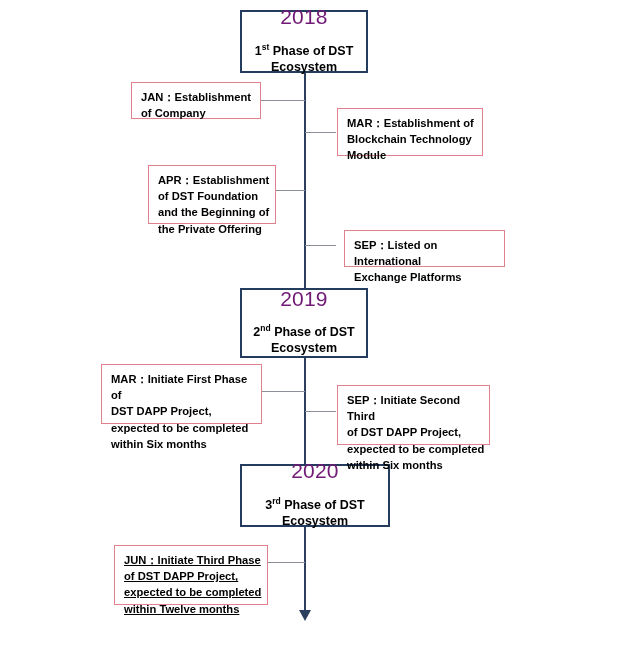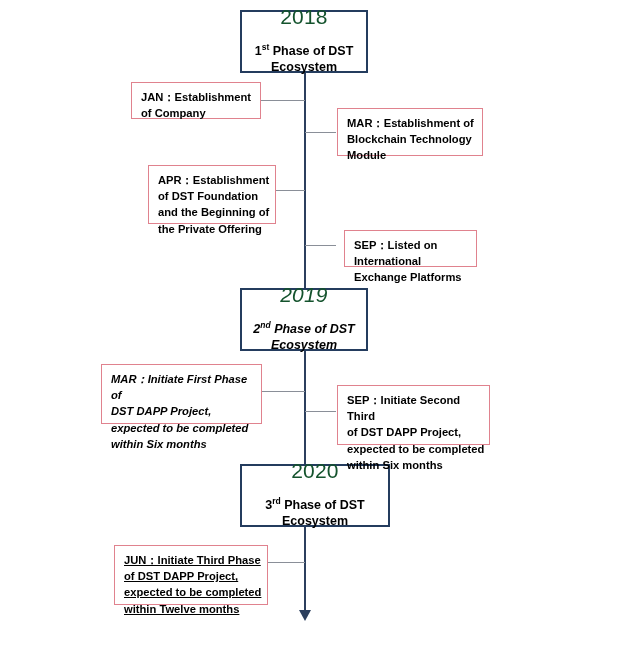--- a/index.html
+++ b/index.html
@@ -52,21 +52,21 @@
     display: flex;
     flex-direction: column;
     align-items: center;
     justify-content: center;
     padding: 4px 6px 6px 6px;
     z-index: 3;
   }
   .year-box .year {
     font-size: 21px;
     font-weight: 400;
-    color: #14532d;
+    color: #701a75;
     line-height: 1.08;
     letter-spacing: 0.2px;
   }
   .year-box .phase {
     font-size: 12.5px;
     font-weight: bold;
     color: #000000;
     line-height: 1.28;
     margin-top: 14px;
   }
@@ -114,21 +114,21 @@
 
   <div class="year-box" style="left:240px; top:10px; width:128px; height:63px;">
     <div class="year">2018</div>
     <div class="phase">
       <span>1</span><sup>st</sup>
       <span>Phase of DST</span><br>
       <span>Ecosystem</span>
     </div>
   </div>
 
-  <div class="year-box" style="left:240px; top:288px; width:128px; height:63px;font-style:italic;">
+  <div class="year-box" style="left:240px; top:288px; width:128px; height:70px;">
     <div class="year">2019</div>
     <div class="phase">
       <span>2</span><sup>nd</sup>
       <span>Phase of DST</span><br>
       <span>Ecosystem</span>
     </div>
   </div>
 
   <div class="year-box" style="left:240px; top:464px; width:150px; height:63px;">
     <div class="year">2020</div>
@@ -150,26 +150,26 @@
 and the Beginning of
 the Private Offering</div>
   </div>
 
   <div class="milestone" style="left:337px; top:108px; width:146px; height:48px;">
     <div class="ms-text">MAR：Establishment of
 Blockchain Technology
 Module</div>
   </div>
 
-  <div class="milestone" style="left:344px; top:230px; width:133px; height:37px;">
+  <div class="milestone" style="left:344px; top:230px; width:161px; height:37px;">
     <div class="ms-text">SEP：Listed on International
 Exchange Platforms</div>
   </div>
 
-  <div class="milestone" style="left:101px; top:364px; width:161px; height:60px;font-style:italic;">
+  <div class="milestone" style="left:101px; top:364px; width:161px; height:60px;">
     <div class="ms-text">MAR：Initiate First Phase of
 DST DAPP Project,
 expected to be completed
 within Six months</div>
   </div>
 
   <div class="milestone" style="left:337px; top:385px; width:153px; height:60px;">
     <div class="ms-text">SEP：Initiate Second Third
 of DST DAPP Project,
 expected to be completed

